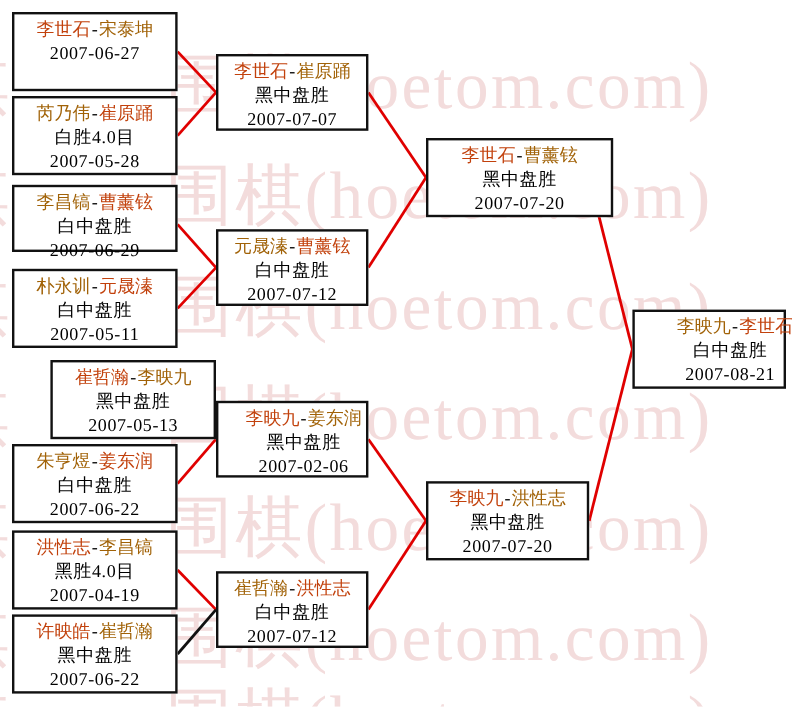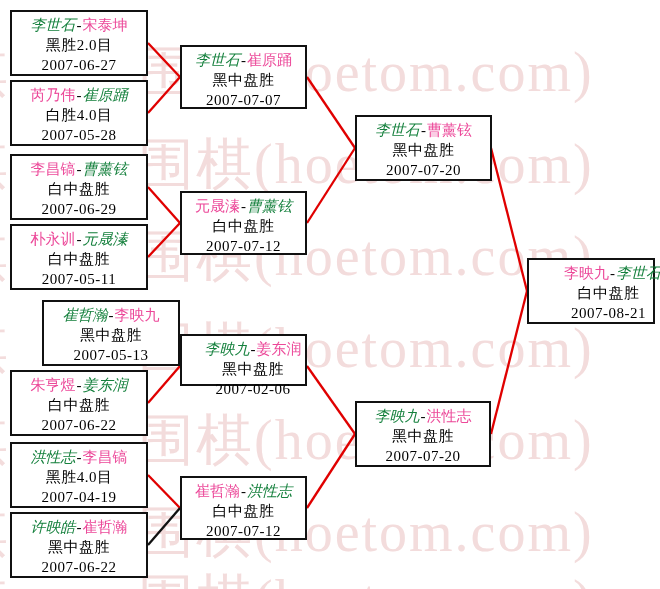--- a/index.html
+++ b/index.html
@@ -31,22 +31,22 @@
     background:#ffffff;
     border:2px solid #111111;
     z-index:3;
     text-align:center;
     font-size:15px;
     line-height:20px;
     color:#000000;
     padding-top:3px;
   }
   .match .row{white-space:nowrap;}
-  .pname{color:#ec4899;}
-  .pname.red{color:#15803d;font-style:italic;}
+  .pname{color:#a16207;}
+  .pname.red{color:#c2410c;}
   .dash{color:#000000;padding:0 1px;}
   .result,.gdate{color:#000000;letter-spacing:0.5px;}
 </style>
 </head>
 <body>
 
 <div id="canvas">
   <div id="watermark">
       <div class="wm-row" style="top: 42px; color: rgb(243, 220, 220);">
         <span class="wm-frag">棋</span>
@@ -89,29 +89,28 @@
       <line x1="307" y1="77" x2="355" y2="148" stroke="#e00000" stroke-width="2.3"></line>
       <line x1="307" y1="223" x2="355" y2="148" stroke="#e00000" stroke-width="2.3"></line>
       <line x1="307" y1="366" x2="355" y2="434" stroke="#e00000" stroke-width="2.3"></line>
       <line x1="307" y1="508" x2="355" y2="434" stroke="#e00000" stroke-width="2.3"></line>
       <line x1="491" y1="148" x2="527" y2="291" stroke="#e00000" stroke-width="2.3"></line>
       <line x1="491" y1="434" x2="527" y2="291" stroke="#e00000" stroke-width="2.3"></line>
     </svg>
   <div id="boxes">
       <div class="match" style="left: 10px; top: 10px; width: 138px; height: 66px;">
         <div class="row"><span class="pname red">李世石</span><span class="dash">-</span><span class="pname">宋泰坤</span></div>
-        <div class="row result">黑胜2.0目</div>
         <div class="row gdate">2007-06-27</div>
       </div>
       <div class="match" style="left: 10px; top: 80px; width: 138px; height: 66px;">
         <div class="row"><span class="pname">芮乃伟</span><span class="dash">-</span><span class="pname red">崔原踊</span></div>
         <div class="row result">白胜4.0目</div>
         <div class="row gdate">2007-05-28</div>
       </div>
-      <div class="match" style="left: 10px; top: 154px; width: 138px; height: 66px;">
+      <div class="match" style="left: 10px; top: 154px; width: 138px; height: 56px;">
         <div class="row"><span class="pname">李昌镐</span><span class="dash">-</span><span class="pname red">曹薰铉</span></div>
         <div class="row result">白中盘胜</div>
         <div class="row gdate">2007-06-29</div>
       </div>
       <div class="match" style="left: 10px; top: 224px; width: 138px; height: 66px;">
         <div class="row"><span class="pname">朴永训</span><span class="dash">-</span><span class="pname red">元晟溱</span></div>
         <div class="row result">白中盘胜</div>
         <div class="row gdate">2007-05-11</div>
       </div>
       <div class="match" style="left: 10px; top: 300px; width: 138px; height: 66px; margin-left: 32px;">
@@ -137,31 +136,31 @@
       <div class="match" style="left: 180px; top: 45px; width: 127px; height: 64px;">
         <div class="row"><span class="pname red">李世石</span><span class="dash">-</span><span class="pname">崔原踊</span></div>
         <div class="row result">黑中盘胜</div>
         <div class="row gdate">2007-07-07</div>
       </div>
       <div class="match" style="left: 180px; top: 191px; width: 127px; height: 64px;">
         <div class="row"><span class="pname">元晟溱</span><span class="dash">-</span><span class="pname red">曹薰铉</span></div>
         <div class="row result">白中盘胜</div>
         <div class="row gdate">2007-07-12</div>
       </div>
-      <div class="match" style="left: 180px; top: 334px; width: 127px; height: 52px; padding-left: 19px;">
+      <div class="match" style="left: 180px; top: 334px; width: 127px; height: 64px; padding-left: 19px;">
         <div class="row"><span class="pname red">李映九</span><span class="dash">-</span><span class="pname">姜东润</span></div>
         <div class="row result">黑中盘胜</div>
         <div class="row gdate">2007-02-06</div>
       </div>
       <div class="match" style="left: 180px; top: 476px; width: 127px; height: 64px;">
         <div class="row"><span class="pname">崔哲瀚</span><span class="dash">-</span><span class="pname red">洪性志</span></div>
         <div class="row result">白中盘胜</div>
         <div class="row gdate">2007-07-12</div>
       </div>
-      <div class="match" style="left: 355px; top: 115px; width: 137px; height: 66px;">
+      <div class="match" style="left: 355px; top: 115px; width: 156px; height: 66px;">
         <div class="row"><span class="pname red">李世石</span><span class="dash">-</span><span class="pname">曹薰铉</span></div>
         <div class="row result">黑中盘胜</div>
         <div class="row gdate">2007-07-20</div>
       </div>
       <div class="match" style="left: 355px; top: 401px; width: 136px; height: 66px;">
         <div class="row"><span class="pname red">李映九</span><span class="dash">-</span><span class="pname">洪性志</span></div>
         <div class="row result">黑中盘胜</div>
         <div class="row gdate">2007-07-20</div>
       </div>
       <div class="match" style="left: 527px; top: 258px; width: 128px; height: 66px; padding-left: 35px;">

